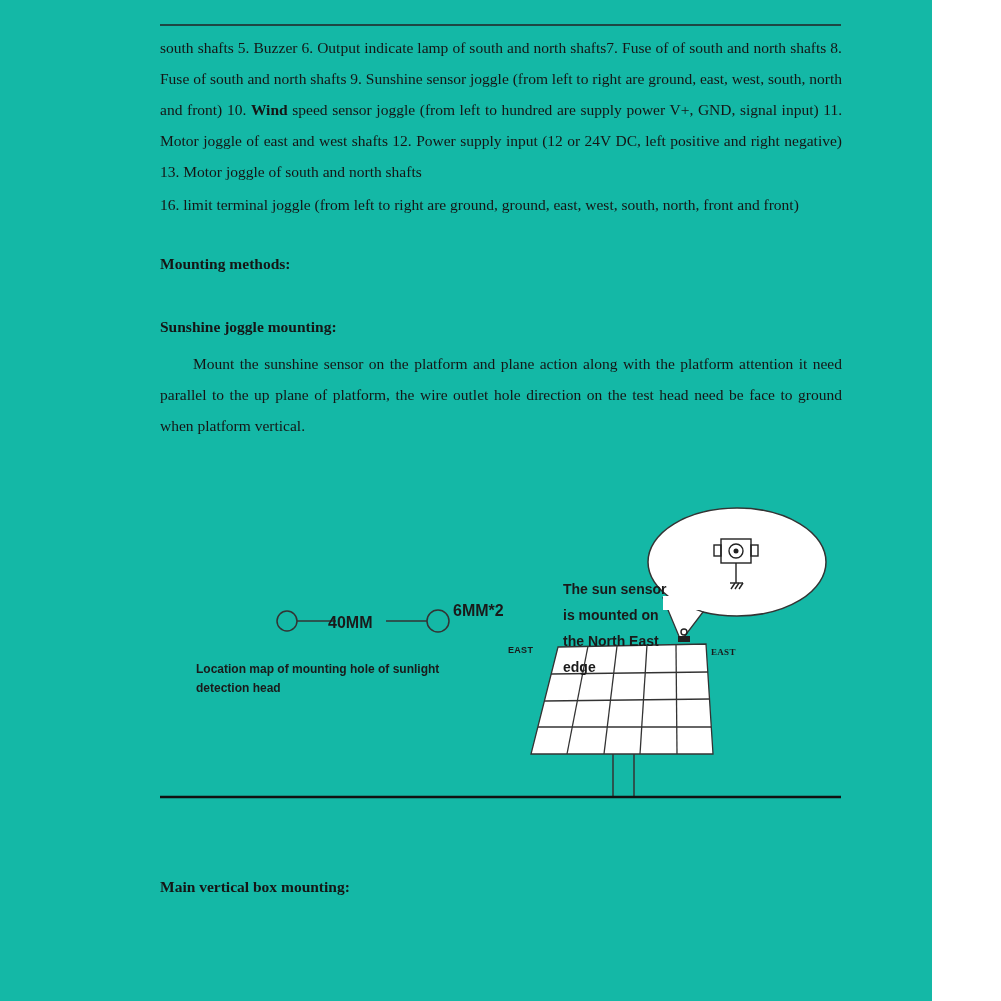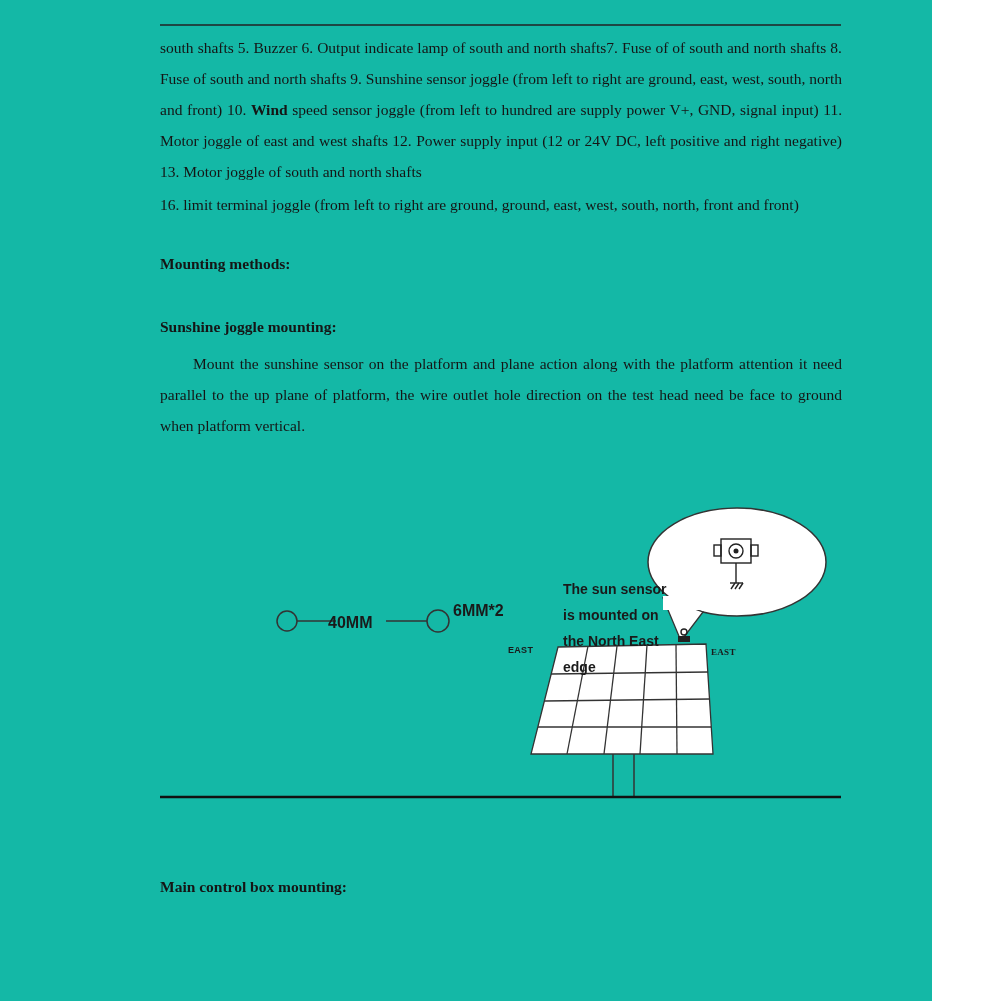--- a/index.html
+++ b/index.html
@@ -114,20 +114,21 @@
 
   <div class="heading" style="top:254px;">Mounting methods:</div>
 
   <div class="heading" style="top:317px;">Sunshine joggle mounting:</div>
 
   <div class="body-text indent" style="top:348px;">Mount the sunshine sensor on the platform and plane action along with the platform  attention it need parallel to the up plane of platform, the wire outlet hole direction on  the test head  need be face to ground when platform vertical.</div>
 
 
   <div class="dlabel dim-label" style="left:328px; top:613px;">40MM</div>
   <div class="dlabel dim-label" style="left:453px; top:601px;">6MM*2</div>
+  <div class="dlabel caption-label" style="left:196px; top:660px;">Location map of mounting hole of sunlight detection head</div>
   <div class="dlabel callout-label" style="left:515px; top:576px;">The sun sensor is mounted on the North East edge</div>
   <div class="dlabel compass-label" style="left:508px; top:645px;">EAST</div>
   <div class="dlabel compass-label" style="left:711px; top:647px;font-family:Liberation Serif, serif;">EAST</div>
 
-  <div class="heading" style="top:877px;">Main control box mounting:</div>
+  <div class="heading" style="top:877px;">Main vertical box mounting:</div>
 
 
 </div>
 
 </body></html>

